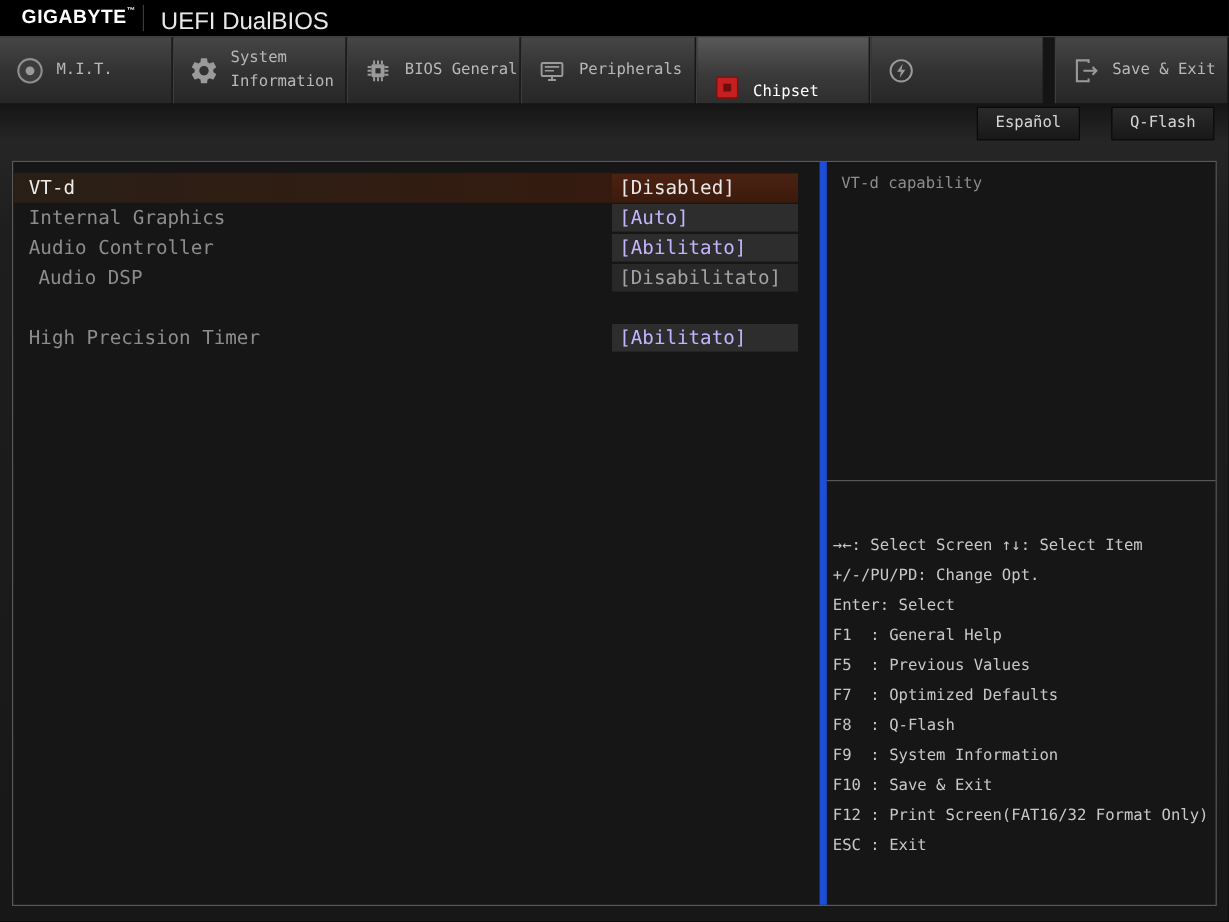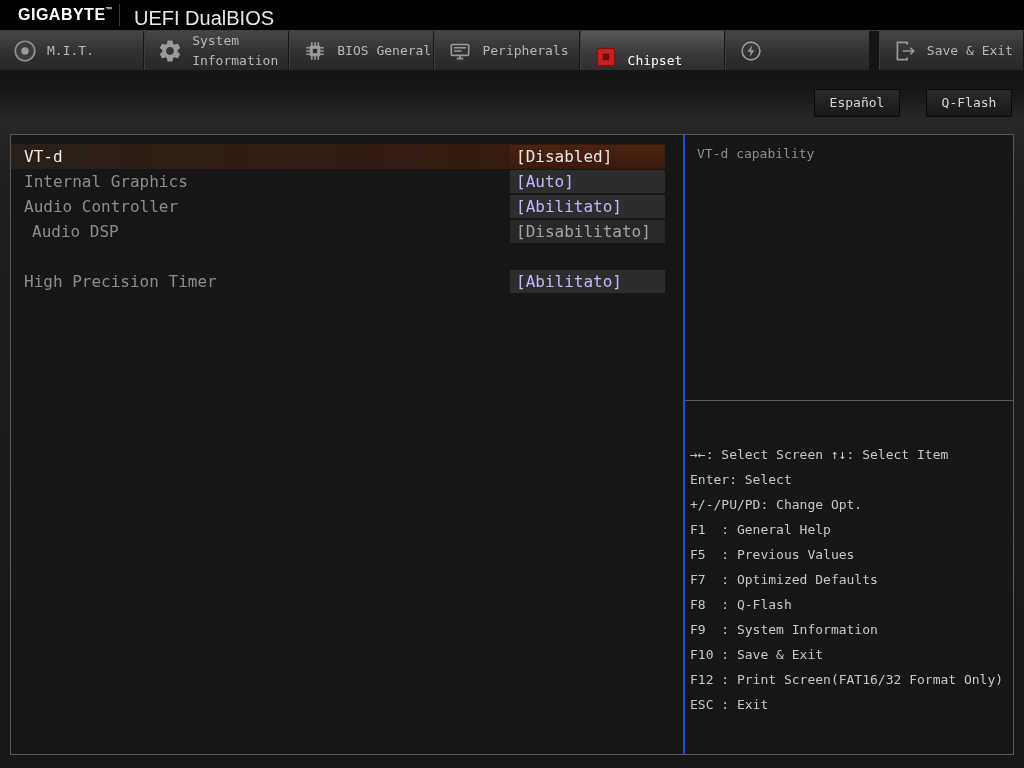--- a/index.html
+++ b/index.html
@@ -19,21 +19,21 @@
   }
   .logo sup { font-size:7px; vertical-align:top; }
   .topbar-divider { position:absolute; left:119px; top:4px; width:1px; height:22px; background:#3a3a3a; }
   .fw-title {
     position:absolute; left:134px; top:7px;
     font-family:"Liberation Sans", sans-serif; font-size:20px; color:#e8e8e8;
   }
 
   
   .tabbar {
-    position:absolute; top:30px; left:0; width:1024px; height:40px;
+    position:absolute; top:30px; left:0; width:1024px; height:56px;
     display:flex; background:#141414; border-top:1px solid #3f3f3f;
   }
   .tab {
     flex:1 1 0; display:flex; align-items:center; min-width:0;
     background:linear-gradient(180deg,#464646,#313131 55%,#272727);
     border-right:1px solid #161616; border-left:1px solid #3d3d3d;
     color:#b8b8b8; font-size:13px; cursor:default;
   }
   .tab:first-child { border-left:none; }
   .tab.gap { margin-left:9px; }
@@ -63,21 +63,21 @@
     position:absolute; left:499px; top:1px; width:155px; height:23px;
     line-height:23px; padding-left:6px; background:#2d2d2d; color:#c4b5fd;
   }
   .row.selected { width:654px; background:linear-gradient(90deg,#2a1f16,#38190d); color:#ececec; }
   .row.selected .row-value { background:linear-gradient(180deg,#4b2212,#3c1a0c); color:#e8e8e8; }
   .row.disabled .row-value { color:#a3a3a3; background:#282828; }
   .row.indent { padding-left:21px; }
   .spacer { height:25px; }
 
   
-  .help-panel { position:absolute; left:672px; top:0; right:0; bottom:0; border-left:2px solid #1d4ed8; }
+  .help-panel { position:absolute; left:672px; top:0; right:0; bottom:0; border-left:6px solid #1d4ed8; }
   .help-desc { padding:11px 12px; font-size:13px; color:#8d8d8d; }
   .help-divider { position:absolute; left:0; right:0; top:265px; height:1px; background:#585858; }
   .shortcuts { position:absolute; left:5px; right:2px; top:307px; font-size:13px; color:#c8c8c8; }
   .shortcut-line { height:25px; line-height:25px; white-space:pre; overflow:hidden; }
 </style>
 </head>
 <body>
 
 <div class="screen">
 
@@ -187,22 +187,22 @@
         <span class="row-label">High Precision Timer</span>
         <span class="row-value">[Abilitato]</span>
       </div>
     </div>
 
     <div class="help-panel">
       <div class="help-desc">VT-d capability</div>
       <div class="help-divider"></div>
       <div class="shortcuts">
         <div class="shortcut-line">→←: Select Screen ↑↓: Select Item</div>
+        <div class="shortcut-line">+/-/PU/PD: Change Opt.</div>
         <div class="shortcut-line">Enter: Select</div>
-        <div class="shortcut-line">+/-/PU/PD: Change Opt.</div>
         <div class="shortcut-line">F1  : General Help</div>
         <div class="shortcut-line">F5  : Previous Values</div>
         <div class="shortcut-line">F7  : Optimized Defaults</div>
         <div class="shortcut-line">F8  : Q-Flash</div>
         <div class="shortcut-line">F9  : System Information</div>
         <div class="shortcut-line">F10 : Save &amp; Exit</div>
         <div class="shortcut-line">F12 : Print Screen(FAT16/32 Format Only)</div>
         <div class="shortcut-line">ESC : Exit</div>
       </div>
     </div>

